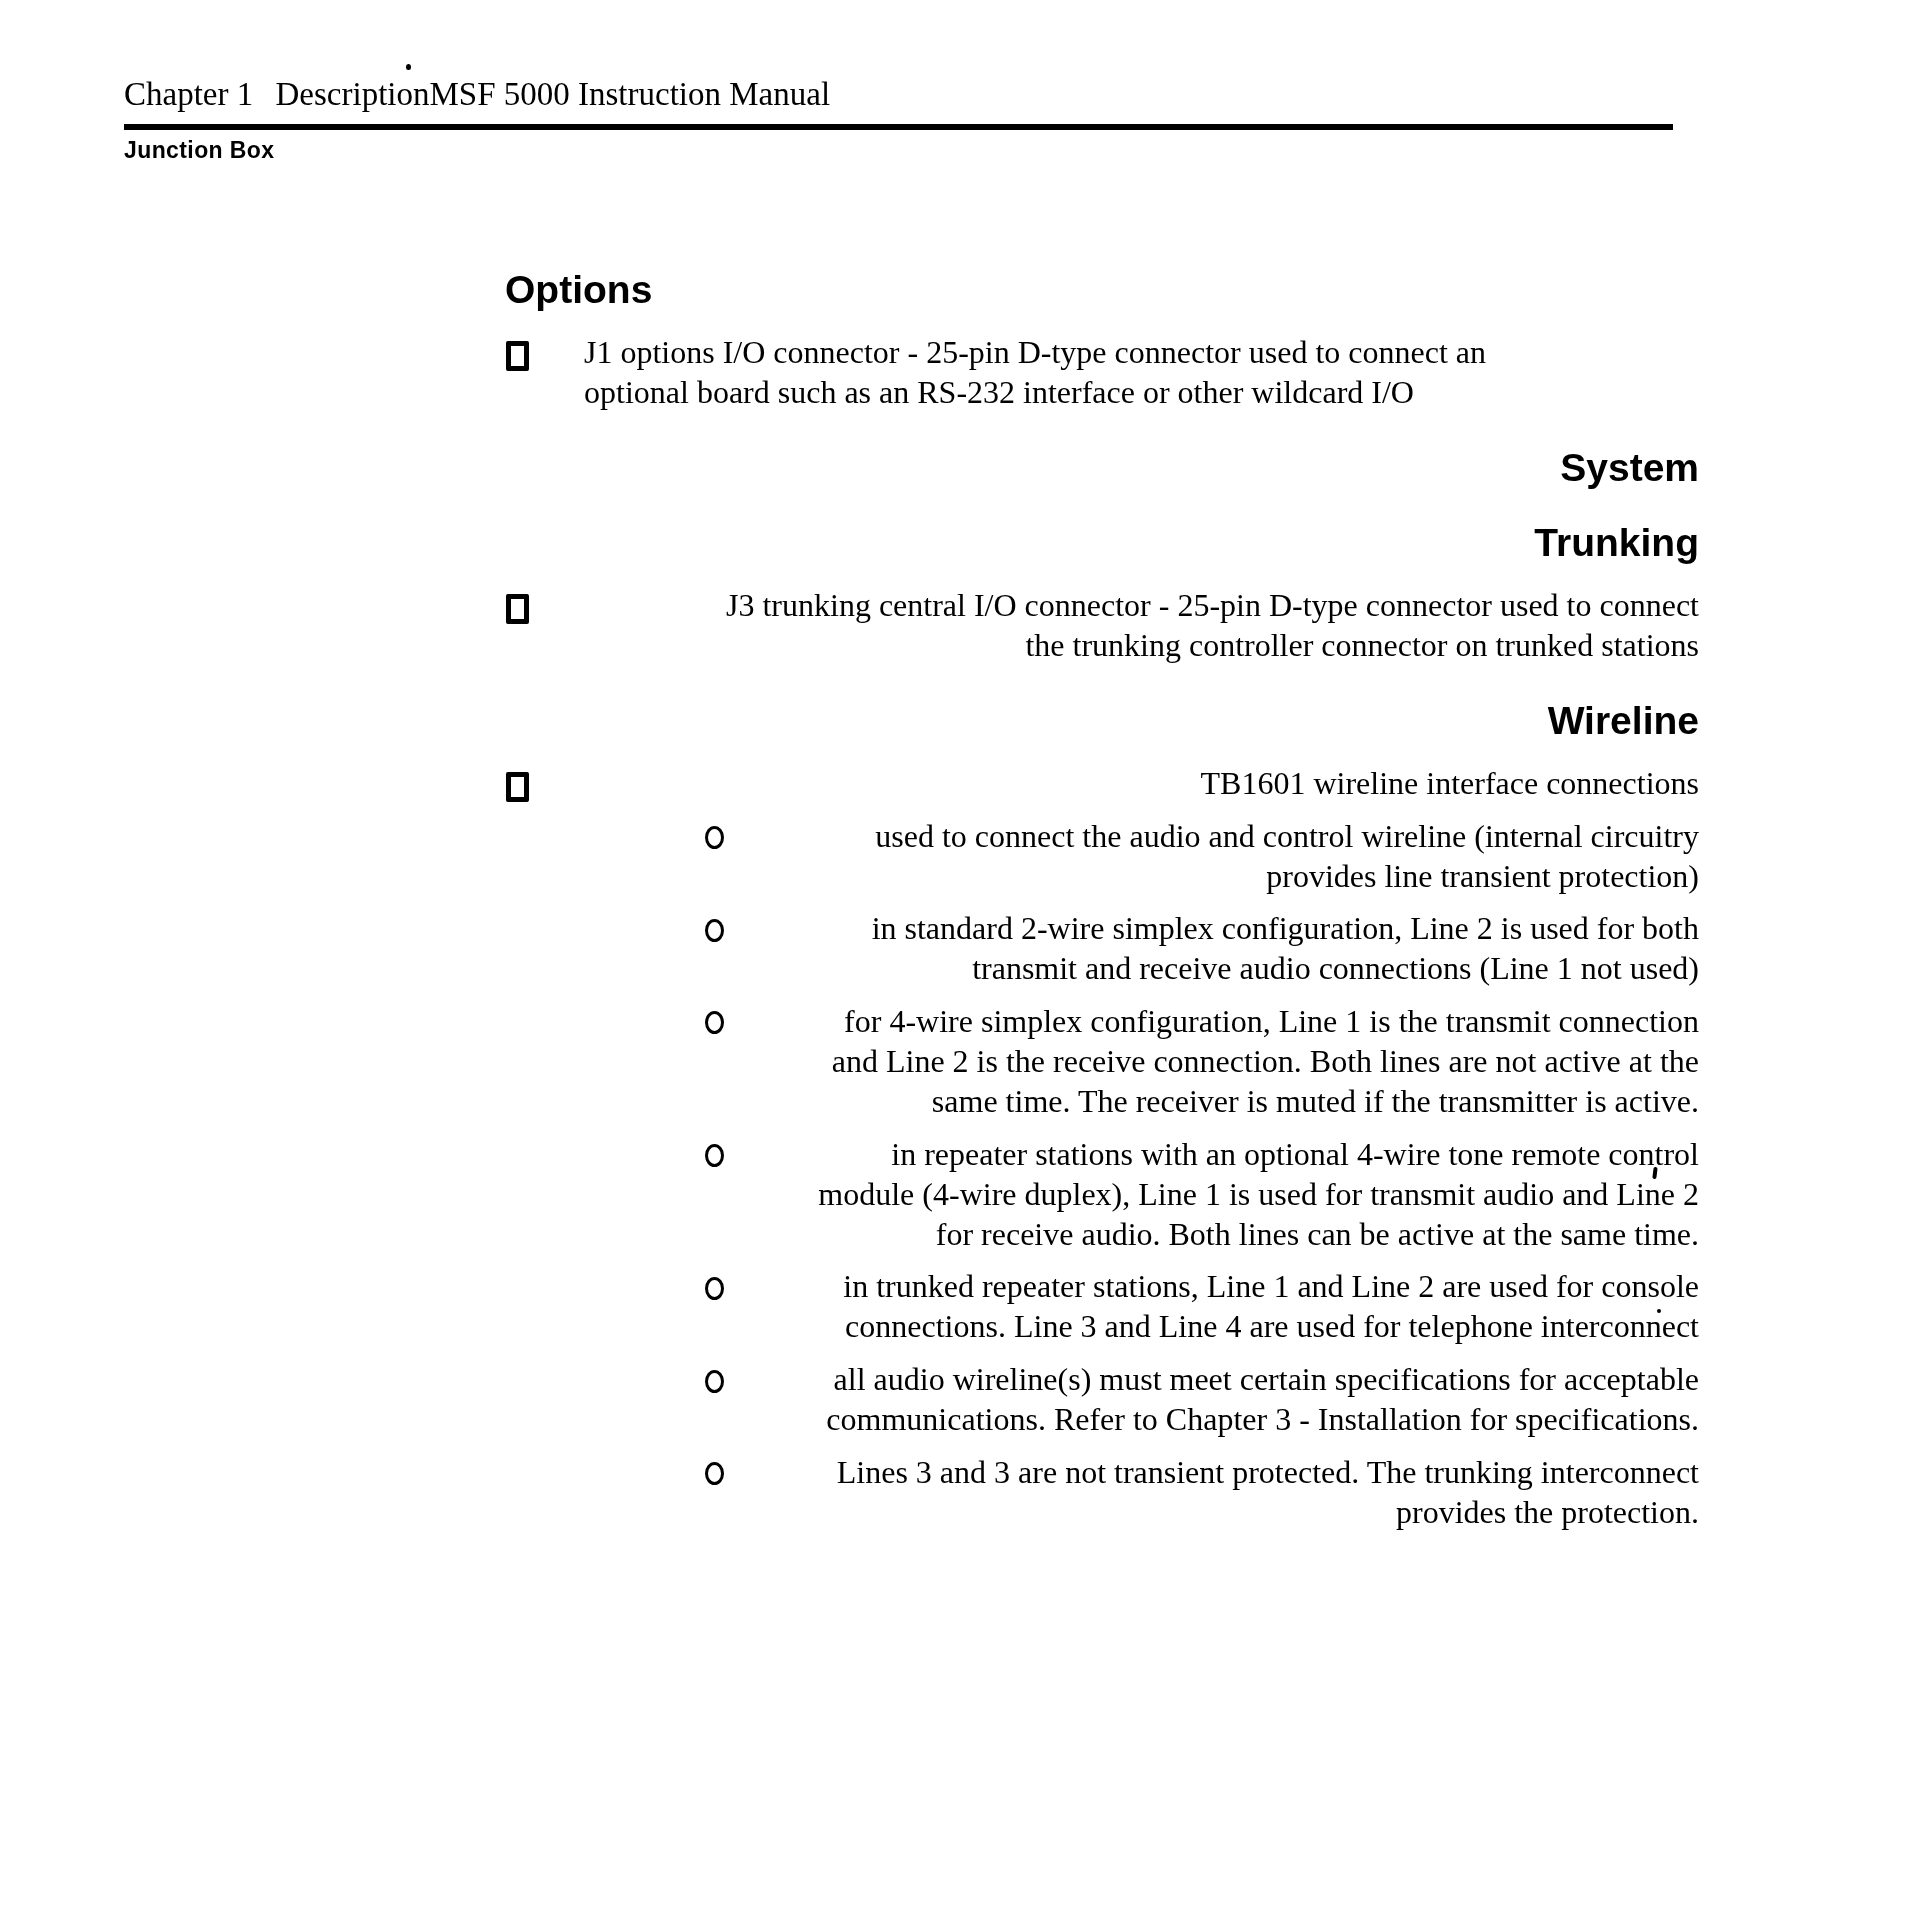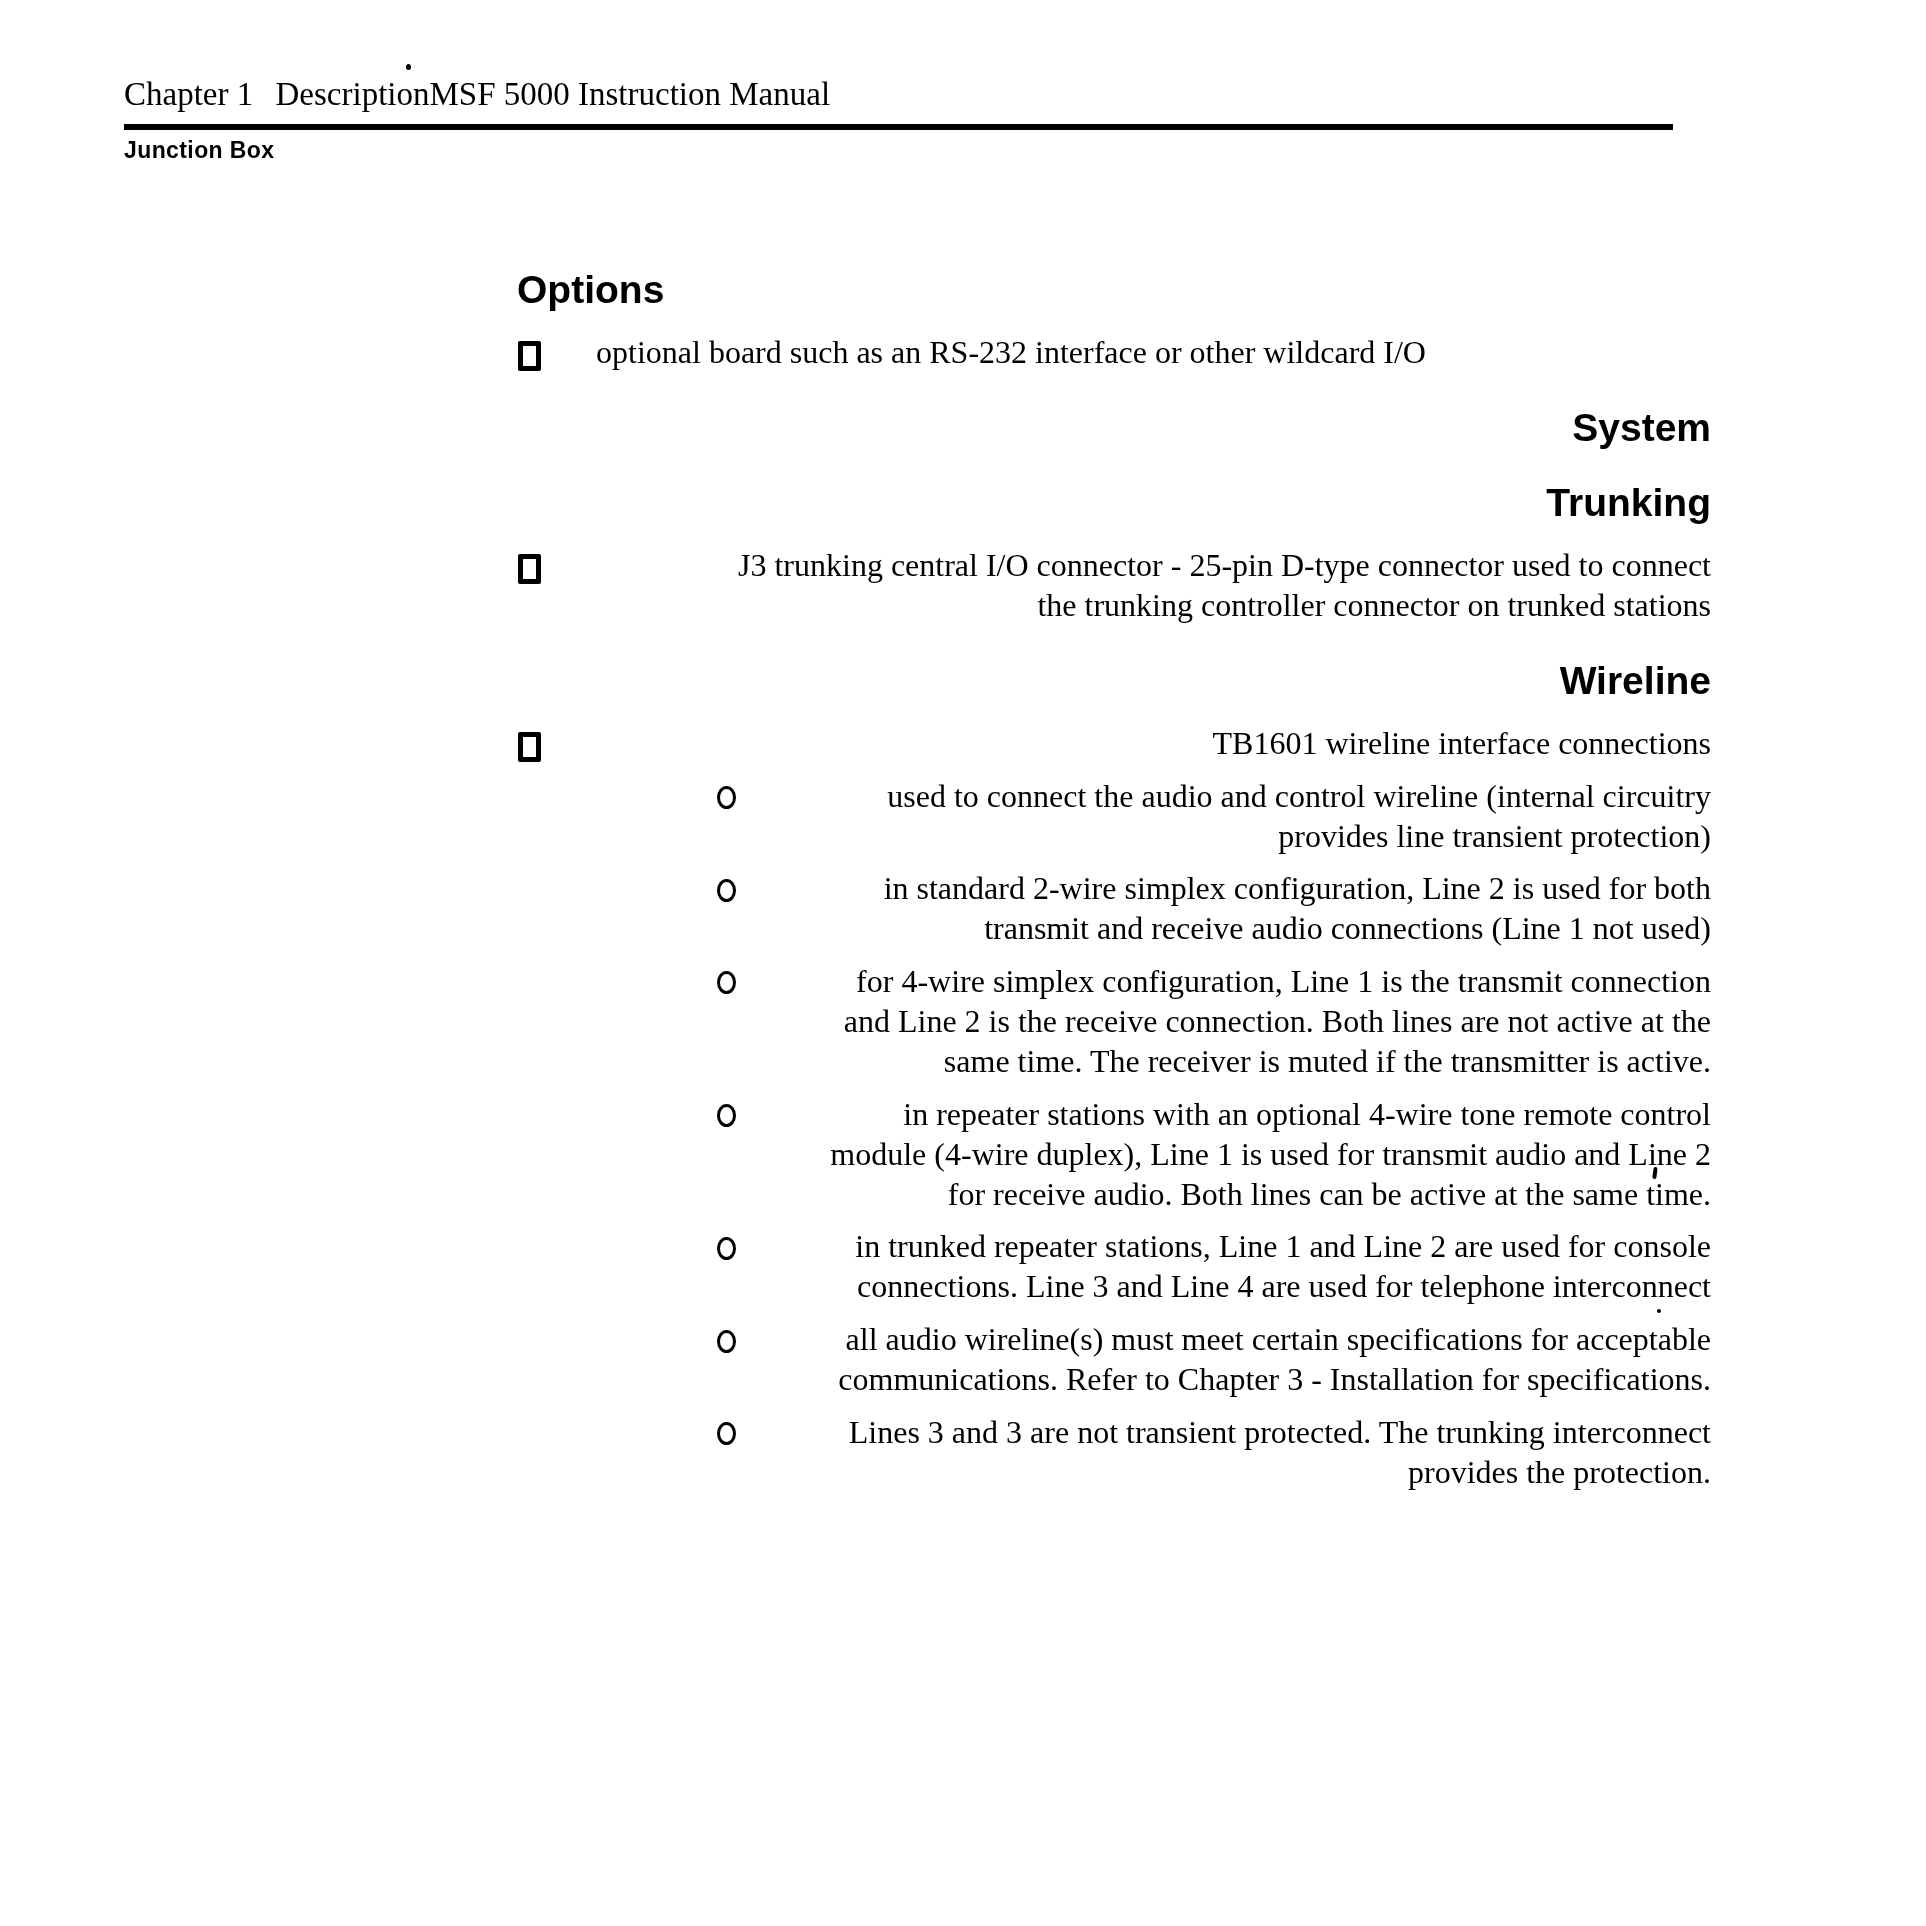--- a/index.html
+++ b/index.html
@@ -26,21 +26,21 @@
   }
   .junction {
     position:absolute; left:124px; top:139px;
     font-family:"Liberation Sans", sans-serif;
     font-weight:bold; font-size:23px; line-height:1; letter-spacing:0.4px;
     white-space:nowrap;
   }
 
   
   .content {
-    position:absolute; left:517px; top:270px; width:1194px;
+    position:absolute; left:505px; top:270px; width:1194px;
   }
   .section + .section { margin-top:36px;text-align:right; }
   .sec-heading {
     font-family:"Liberation Sans", sans-serif;
     font-weight:bold; font-size:39px; line-height:1; letter-spacing:0px;
     margin:0 0 23px 0; white-space:nowrap;
   }
   .bullet {
     position:relative; padding-left:79px; margin:0;
   }
@@ -95,20 +95,21 @@
   <div class="speck"></div>
   <div class="tickmark"></div>
   <div class="dotmark"></div>
 
   <div class="content">
 
     <div class="section">
       <h2 class="sec-heading">Options</h2>
       <div class="bullet">
         <span class="square"></span>
+        <div class="line">J1 options I/O connector - 25-pin D-type connector used to connect an</div>
         <div class="line">optional board such as an RS-232 interface or other wildcard I/O</div>
       </div>
     </div>
 
     <div class="section">
       <h2 class="sec-heading">System</h2>
     </div>
 
     <div class="section">
       <h2 class="sec-heading">Trunking</h2>

